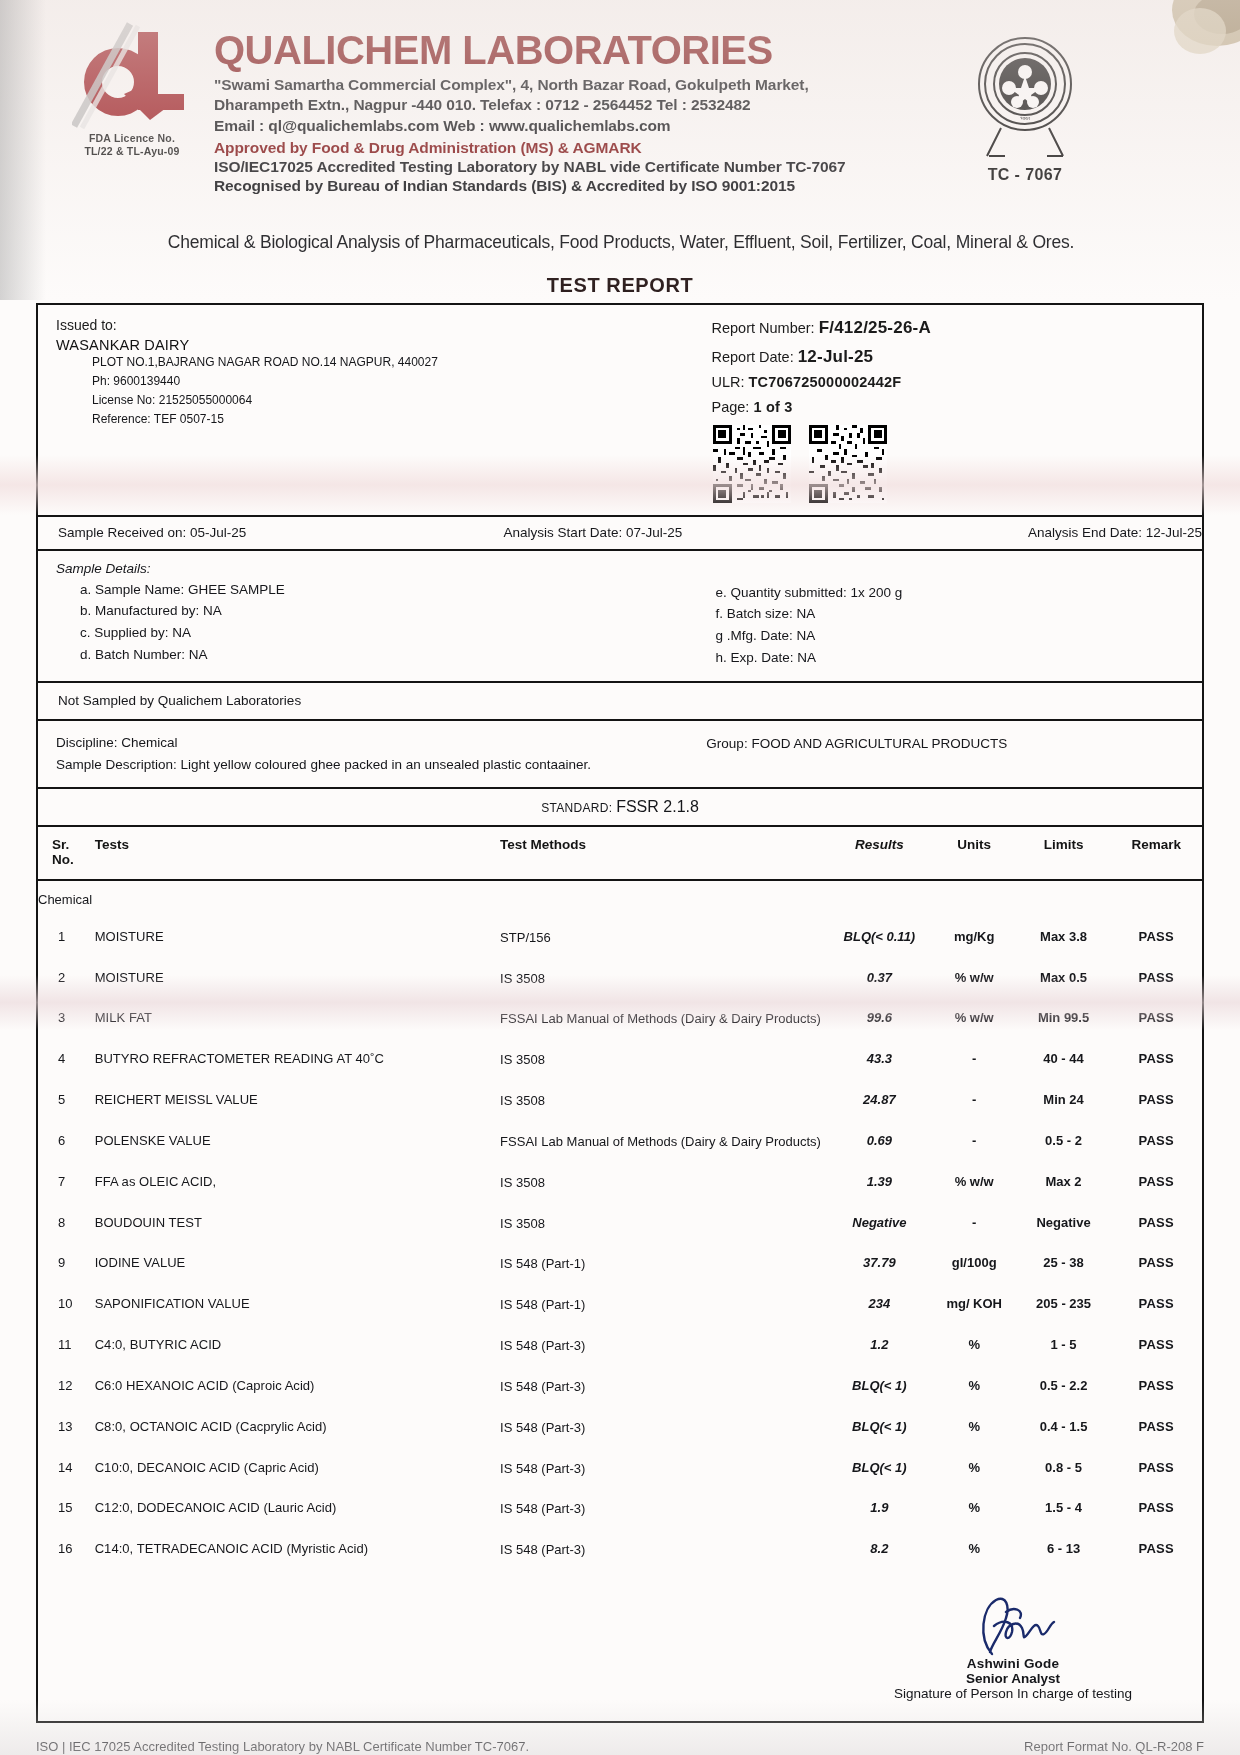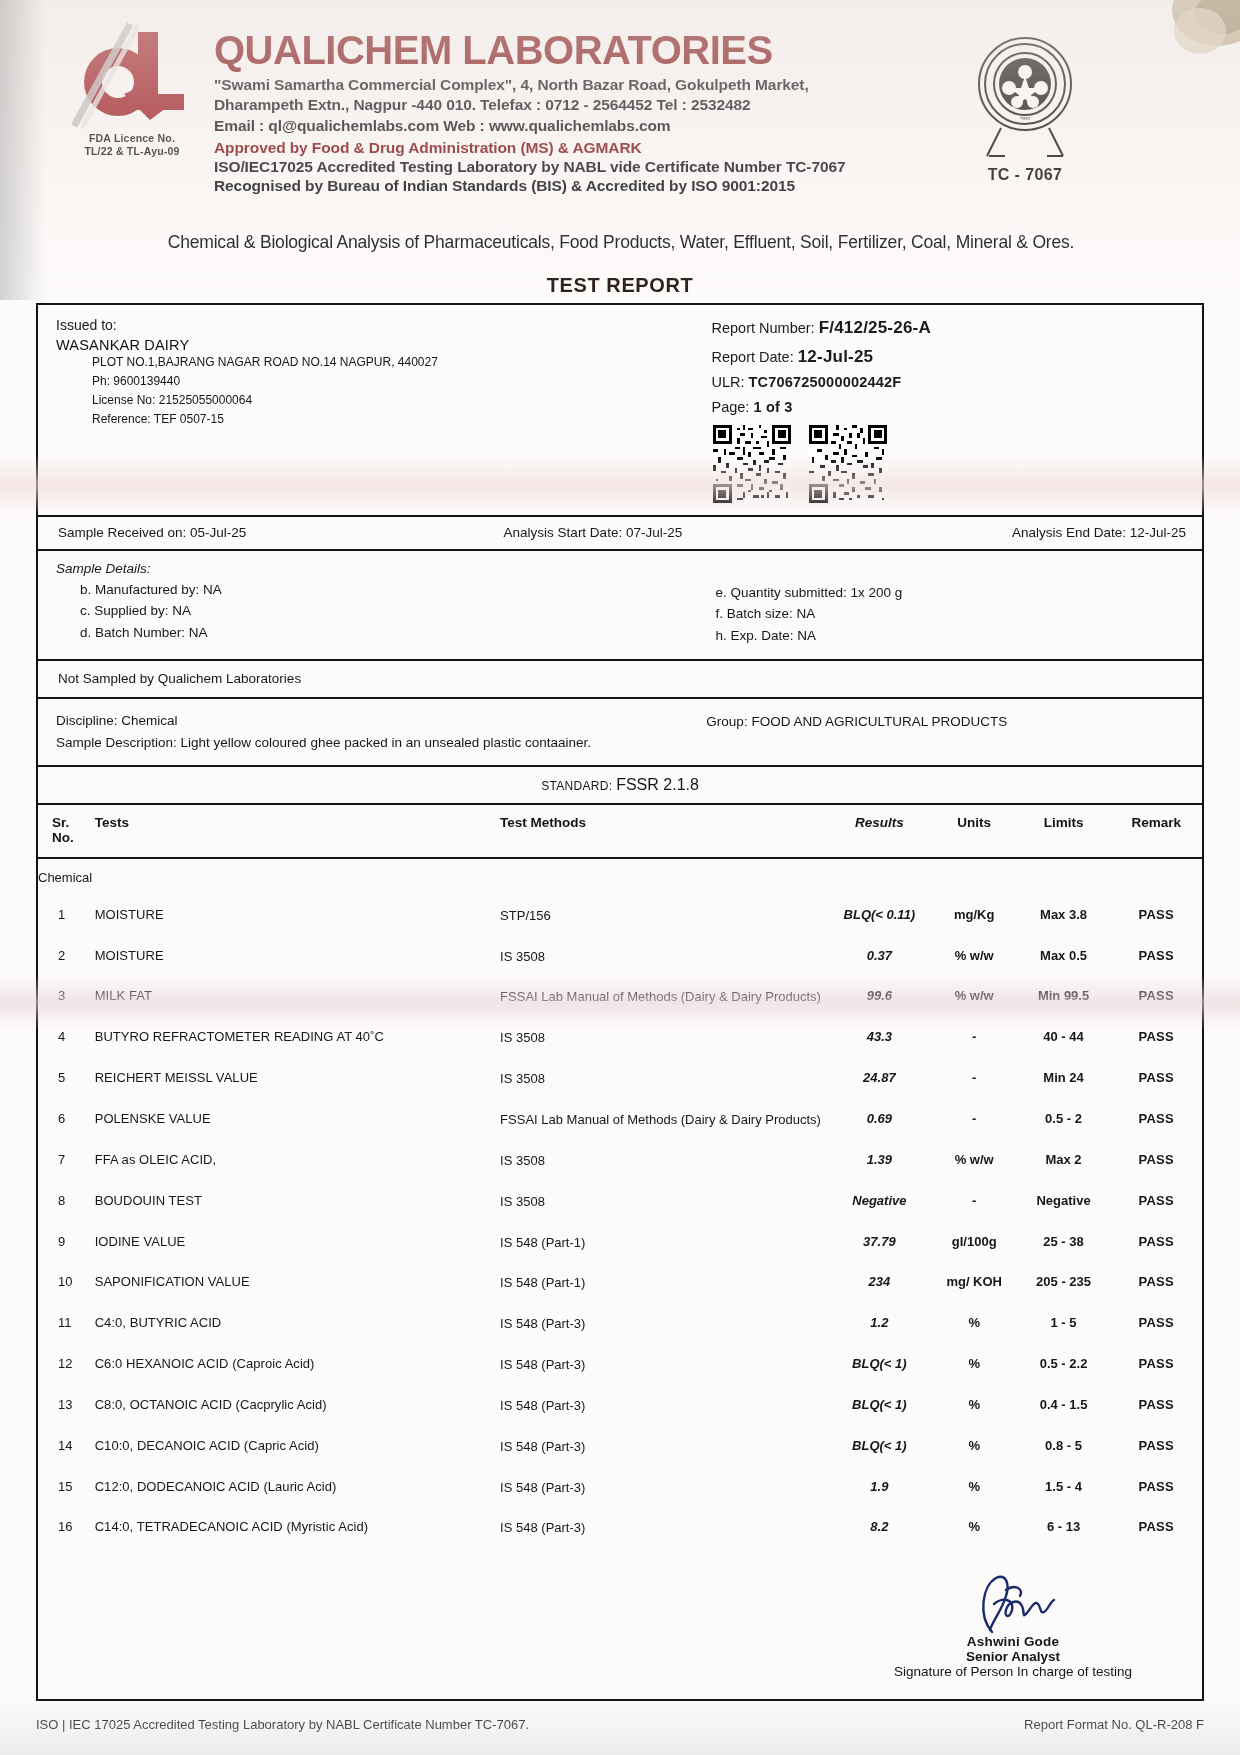--- a/index.html
+++ b/index.html
@@ -111,21 +111,21 @@
   .rep-row { font-size: 14.5px; color: #1b1b1b; line-height: 1.5; margin-bottom: 3px; }
   .rep-row .k { font-weight: normal; }
   .rep-row .v { font-weight: bold; font-size: 17px; letter-spacing: .2px; }
   .rep-row .v.sm { font-size: 14.5px; }
   .qr-wrap { display: flex; gap: 18px; margin-top: 6px; padding-left: 2px; }
   .qr { width: 78px; height: 78px; }
 
   .dates-sec { display: flex; align-items: center; height: 34px; font-size: 13.5px; color: #17181c; }
   .dates-sec .d1 { width: 40%; padding-left: 20px; }
   .dates-sec .d2 { width: 34%; }
-  .dates-sec .d3 { width: 26%; text-align: right; padding-right: 16px; }
+  .dates-sec .d3 { width: 26%; text-align: right; }
 
   .details-sec { padding: 10px 0 12px 0; display: flex; }
   .details-left { width: 57%; padding-left: 18px; }
   .details-right { width: 43%; padding-left: 14px; padding-top: 21px; }
   .details-title { font-size: 13.5px; font-style: italic; color: #16171b; margin-bottom: 3px; }
   .det-item { font-size: 13.5px; color: #16171b; line-height: 1.62; }
   .details-left .det-item { padding-left: 24px; }
 
   .notsampled-sec { padding: 10px 0 11px 20px; font-size: 13.5px; color: #16171b; }
 
@@ -423,27 +423,29 @@
 
     <div class="sec dates-sec">
       <div class="d1">Sample Received on: 05-Jul-25</div>
       <div class="d2">Analysis Start Date: 07-Jul-25</div>
       <div class="d3">Analysis End Date: 12-Jul-25</div>
     </div>
 
     <div class="sec details-sec">
       <div class="details-left">
         <div class="details-title">Sample Details:</div>
+        <div class="det-item">a. Sample Name: GHEE SAMPLE</div>
         <div class="det-item">b. Manufactured by: NA</div>
         <div class="det-item">c. Supplied by: NA</div>
         <div class="det-item">d. Batch Number: NA</div>
       </div>
       <div class="details-right">
         <div class="det-item">e. Quantity submitted: 1x 200 g</div>
         <div class="det-item">f. Batch size: NA</div>
+        <div class="det-item">g .Mfg. Date: NA</div>
         <div class="det-item">h. Exp. Date: NA</div>
       </div>
     </div>
 
     <div class="sec notsampled-sec">Not Sampled by Qualichem Laboratories</div>
 
     <div class="sec discipline-sec">
       <div class="disc-left">
         <div>Discipline: Chemical</div>
         <div>Sample Description: Light yellow coloured ghee packed in an unsealed plastic contaainer.</div>

